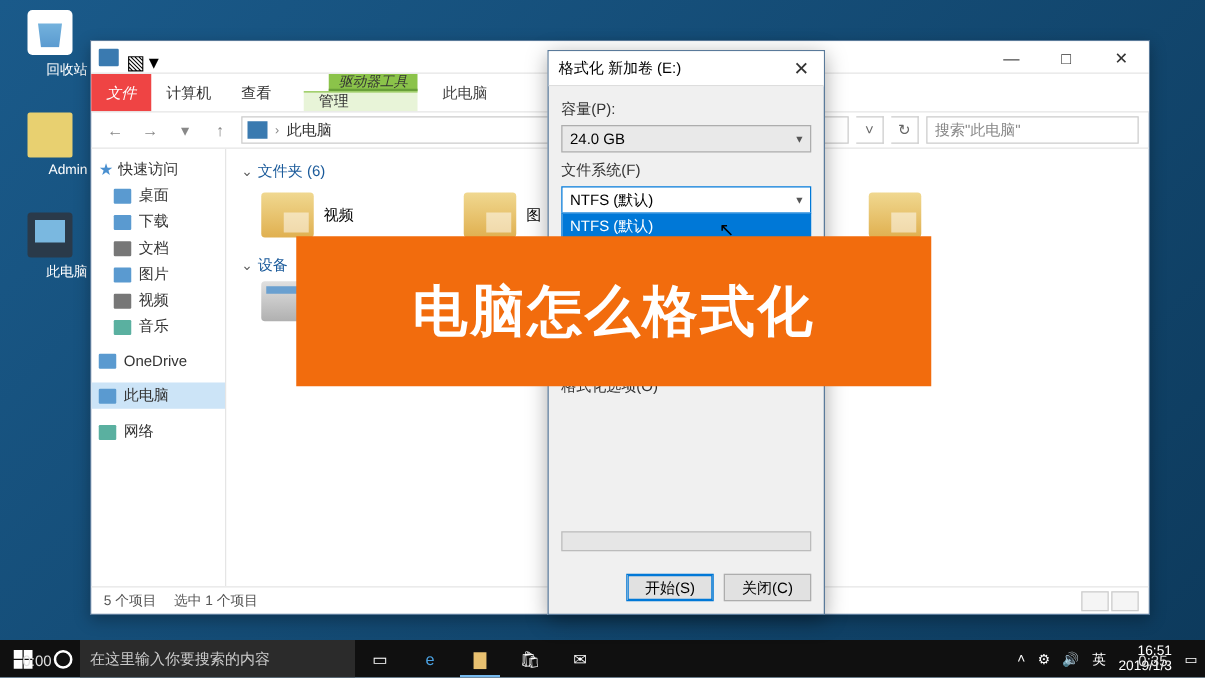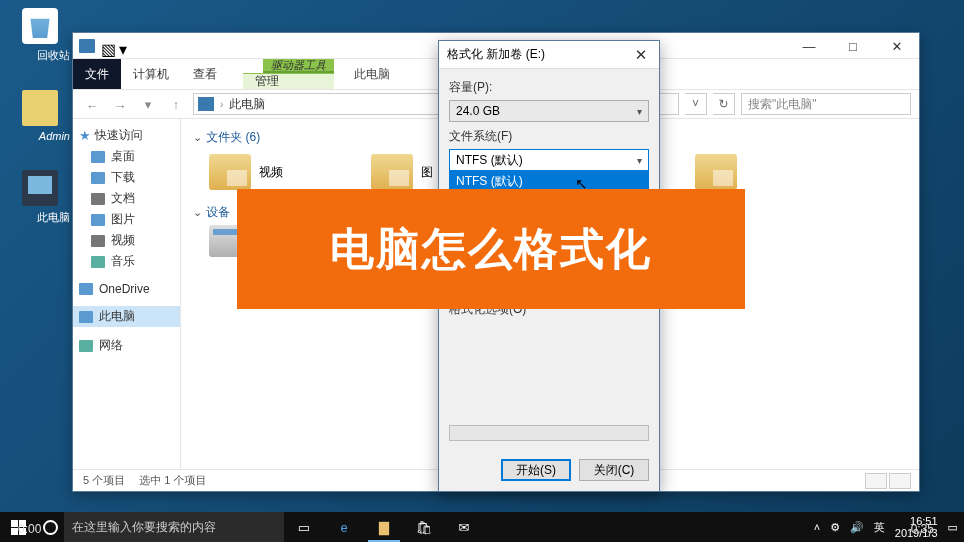--- a/index.html
+++ b/index.html
@@ -4,38 +4,38 @@
 <style>
 * { margin: 0; padding: 0; box-sizing: border-box; font-family: "Microsoft YaHei", "Segoe UI", sans-serif; }
 body { width: 964px; height: 542px; background: linear-gradient(135deg, #1a5a8a 0%, #0d3a5c 100%); position: relative; overflow: hidden; }
 
 
 .desktop-icon { position: absolute; width: 60px; text-align: right; color: white; font-size: 11px; }
 .desktop-icon .ico { width: 36px; height: 36px; margin: 0 auto 4px; }
 .di-recycle { top: 8px; left: 10px; }
 .di-recycle .ico { background: #fff; border-radius: 4px; position: relative; }
 .di-recycle .ico::after { content: ""; position: absolute; inset: 6px; background: linear-gradient(#7ab8e0,#5a9ad0); clip-path: polygon(20% 100%, 80% 100%, 90% 20%, 10% 20%); }
-.di-admin { top: 90px; left: 10px; font-style: italic; }
+.di-admin { top: 90px; left: 10px; }
 .di-admin .ico { background: #e8d070; border-radius: 2px; }
 .di-pc { top: 170px; left: 10px; }
 .di-pc .ico { background: #2a3a4a; border-radius: 3px; position: relative; }
 .di-pc .ico::after { content: ""; position: absolute; left: 6px; right: 6px; top: 6px; bottom: 12px; background: #7ab8e0; }
 
 
 .explorer { position: absolute; left: 72px; top: 32px; width: 848px; height: 460px; background: #fff; border: 1px solid #5a7a9a; box-shadow: 0 4px 12px rgba(0,0,0,.3); display: flex; flex-direction: column; }
 .titlebar { height: 26px; background: #fff; border-bottom: 1px solid #e5e5e5; display: flex; align-items: center; position: relative; }
 .titlebar-left { display: flex; align-items: center; gap: 6px; padding-left: 6px; }
 .titlebar-icon { width: 16px; height: 14px; background: #3a7ab0; border-radius: 1px; }
 .titlebar .qat { width: 12px; height: 12px; }
 .winctrl { position: absolute; right: 0; top: 0; display: flex; }
 .winbtn { width: 44px; height: 26px; display: flex; align-items: center; justify-content: center; color: #333; font-size: 13px; }
 
 .ribbon-tabs { height: 30px; display: flex; align-items: stretch; font-size: 12px; background: #fff; }
 .rtab { padding: 0 12px; display: flex; align-items: center; color: #333; }
-.rtab.file { background: #0f172a; color: #fff; }
+.rtab.file { background: #ef4444; color: #fff; font-style: italic; }
 .rtab.ctx-group { background: #8bc34a; color: #333; margin-left: 20px; border-bottom: 2px solid #689f38; padding: 0 8px; font-size: 11px; font-style: italic; }
 .rtab.ctx { background: #e8f4d8; border-top: 1px solid #8bc34a; }
 .title-text { margin-left: 20px; display: flex; align-items: center; color: #444; font-size: 12px; }
 
 .navbar { height: 30px; border-top: 1px solid #e5e5e5; border-bottom: 1px solid #e5e5e5; display: flex; align-items: center; gap: 6px; padding: 0 8px; font-size: 12px; }
 .nav-arrow { width: 22px; height: 22px; border-radius: 2px; display: flex; align-items: center; justify-content: center; color: #888; font-size: 13px; }
 .addressbar { flex: 1; height: 22px; border: 1px solid #ccc; display: flex; align-items: center; padding: 0 4px; gap: 6px; }
 .addressbar .pc-icon { width: 16px; height: 14px; background: #3a7ab0; }
 .addressbar .crumb { color: #333; }
 .addressbar .sep { color: #888; font-size: 10px; }

